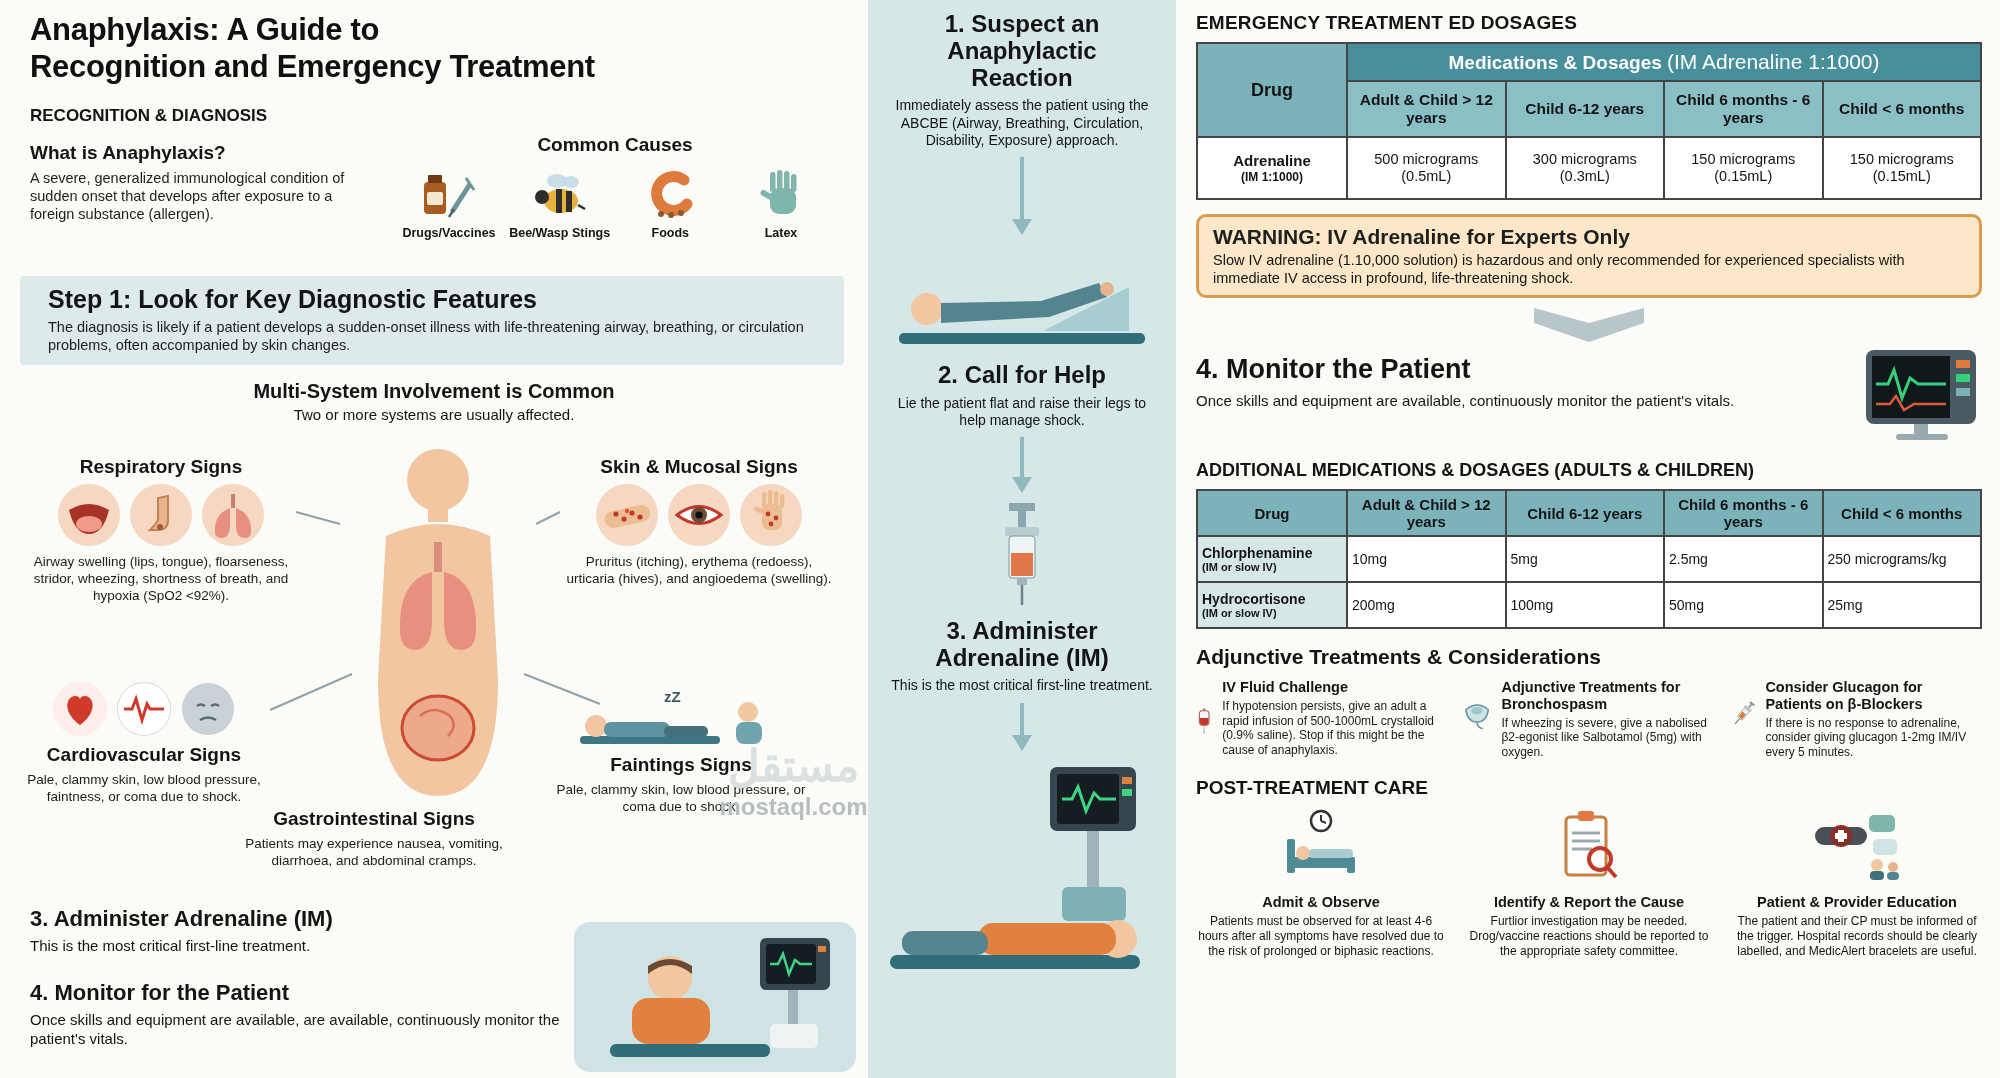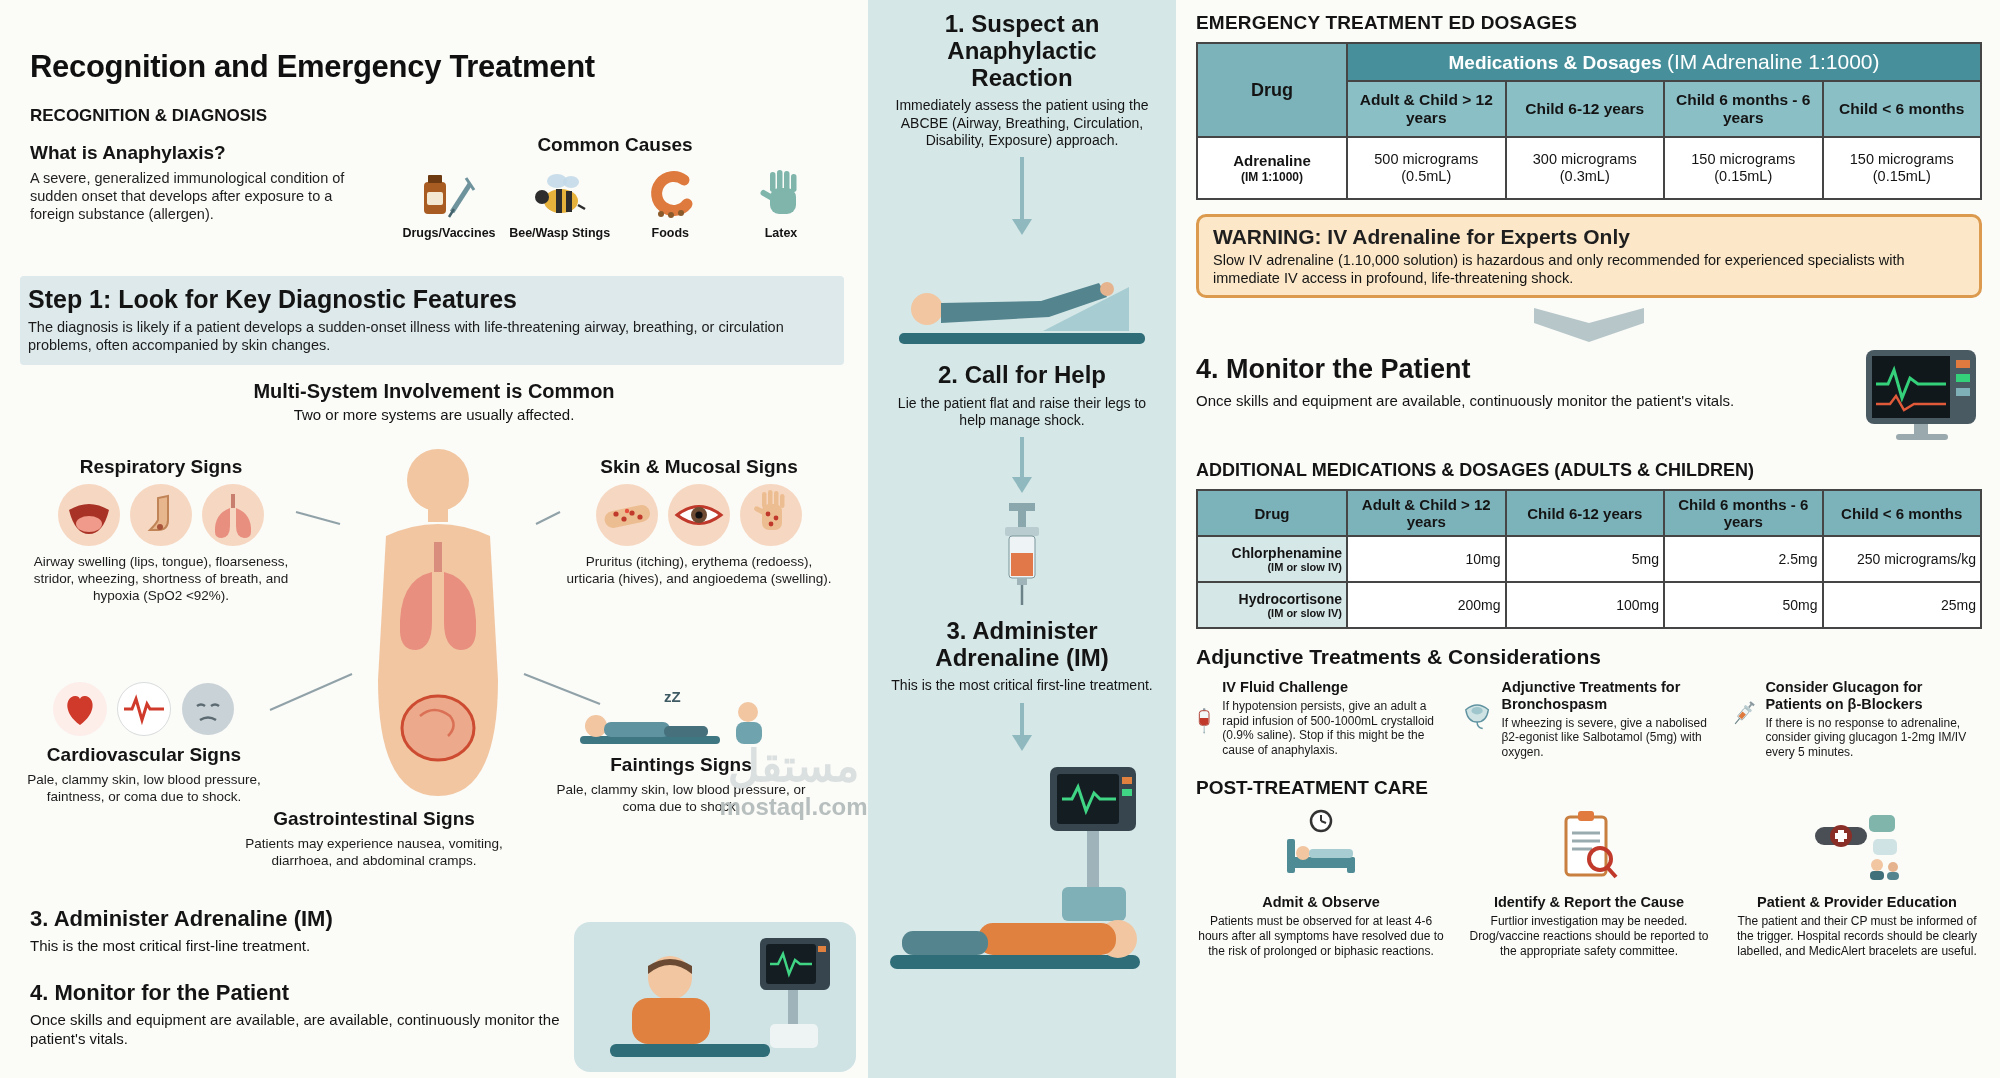--- a/index.html
+++ b/index.html
@@ -18,21 +18,21 @@
   .sec-label { position:absolute; left:30px; top:106px; font-size:17px; font-weight:800; }
   .what-is { position:absolute; left:30px; top:142px; width:340px; }
   .what-is h3 { font-size:19px; margin-bottom:5px; }
   .what-is p { font-size:14.5px; line-height:1.25; color:#1e1e1e; }
   .causes { position:absolute; left:392px; top:134px; width:446px; text-align:center; }
   .causes h3 { font-size:19px; margin-bottom:12px; }
   .cause-row { display:flex; justify-content:space-between; padding:0 4px; }
   .cause { width:106px; display:flex; flex-direction:column; align-items:center; gap:6px; }
   .cause .lbl { font-size:12.5px; font-weight:700; line-height:1.15; }
 
-  .step1-band { position:absolute; left:20px; top:276px; width:824px; background:#dde9eb; border-radius:4px; padding:9px 8px 11px; }
+  .step1-band { position:absolute; left:20px; top:276px; width:824px; background:#dde9eb; border-radius:4px; padding:9px 28px 11px; }
   .step1-band h2 { font-size:25px; margin-bottom:4px; }
   .step1-band p { font-size:14.5px; line-height:1.25; color:#1c1c1c; }
 
   .multi { position:absolute; left:0; top:380px; width:868px; text-align:center; }
   .multi h3 { font-size:20px; }
   .multi p { font-size:15px; margin-top:3px; }
 
   .signs { position:absolute; left:0; top:438px; width:868px; height:466px; }
   .lines { position:absolute; left:0; top:0; }
   .body-fig { position:absolute; left:338px; top:2px; }
@@ -81,21 +81,21 @@
   .chevron { display:flex; justify-content:center; margin:10px 0 4px; }
 
   .monitor-sec { display:flex; align-items:flex-start; gap:18px; margin-top:2px; }
   .monitor-sec .mtext { flex:1; padding-top:8px; }
   .monitor-sec h2 { font-size:27px; margin-bottom:6px; }
   .monitor-sec p { font-size:15px; line-height:1.3; max-width:610px; }
 
   .add-heading { font-size:18px; font-weight:800; margin-top:14px; }
   .add-table { margin-top:8px; }
   .add-table th { background:#7cb3bb; border:2px solid #454545; font-size:15px; height:46px; line-height:1.15; padding:2px 4px; }
-  .add-table td { border:2px solid #454545; background:#fff; font-size:14px; text-align:right; height:46px; padding:2px 4px; }
+  .add-table td { border:2px solid #454545; background:#fff; font-size:14px; text-align:left; height:46px; padding:2px 4px; }
   .add-table .drugcell { background:#d6e7e8; }
   .add-table .dn { font-size:14px; } .add-table .ds { font-size:11px; }
 
   .adj-heading { font-size:21px; margin-top:16px; }
   .adj-row { display:flex; gap:16px; margin-top:10px; }
   .adj-item { flex:1; display:flex; gap:10px; align-items:flex-start; }
   .adj-item h4 { font-size:14.5px; line-height:1.15; margin-bottom:3px; }
   .adj-item p { font-size:12px; line-height:1.22; color:#1a1a1a; }
 
   .post-heading { font-size:19px; font-weight:800; margin-top:14px; }
@@ -105,21 +105,21 @@
   .post-item p { font-size:12px; line-height:1.25; margin-top:4px; }
 </style>
 </head>
 <body>
 
 <div class="poster">
 
   <div class="col-left">
 
     <h1 class="title">
-      <br>
+      <span>Anaphylaxis: A Guide to</span><br>
       <span>Recognition and Emergency Treatment</span>
     </h1>
 
     <div class="sec-label">RECOGNITION &amp; DIAGNOSIS</div>
 
     <div class="what-is">
       <h3>What is Anaphylaxis?</h3>
       <p>A severe, generalized immunological condition of sudden onset that develops after exposure to a foreign substance (allergen).</p>
     </div>
 

